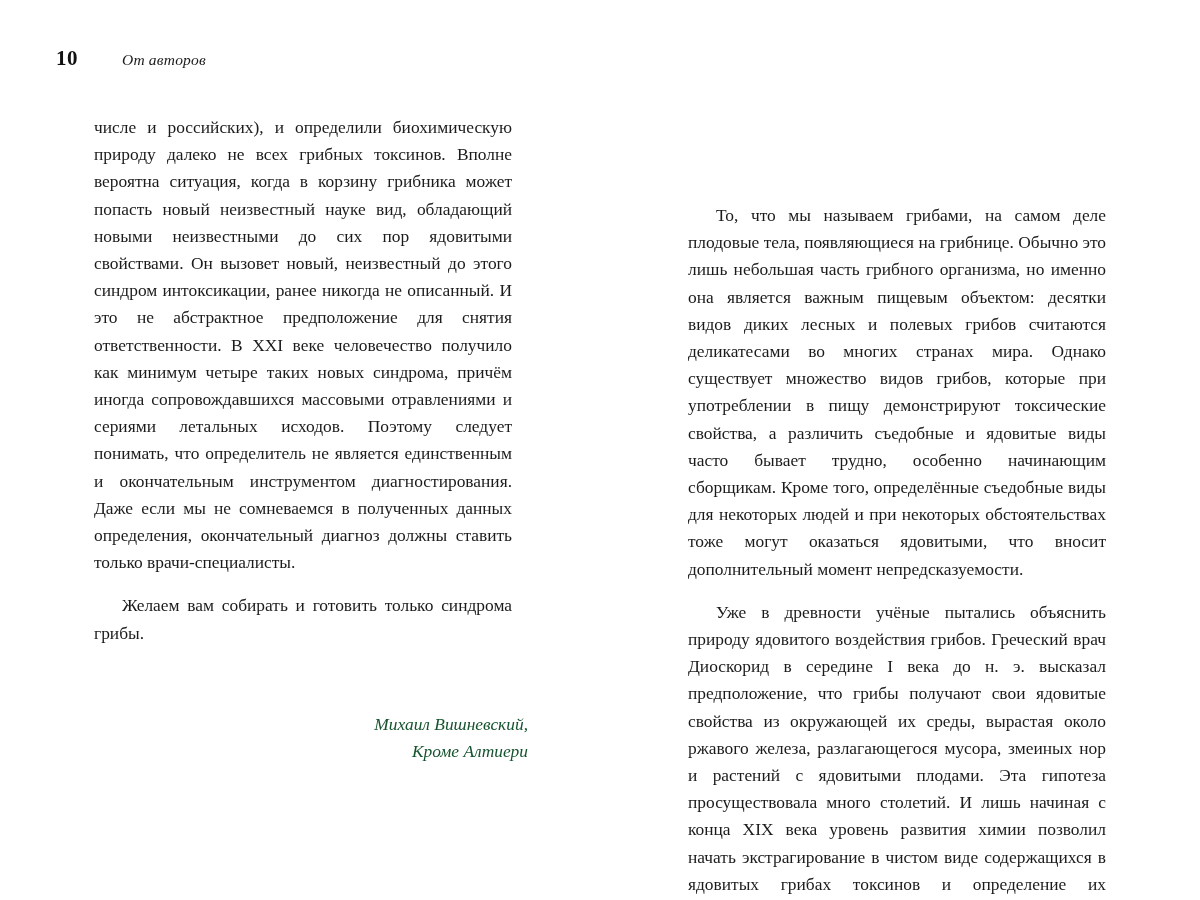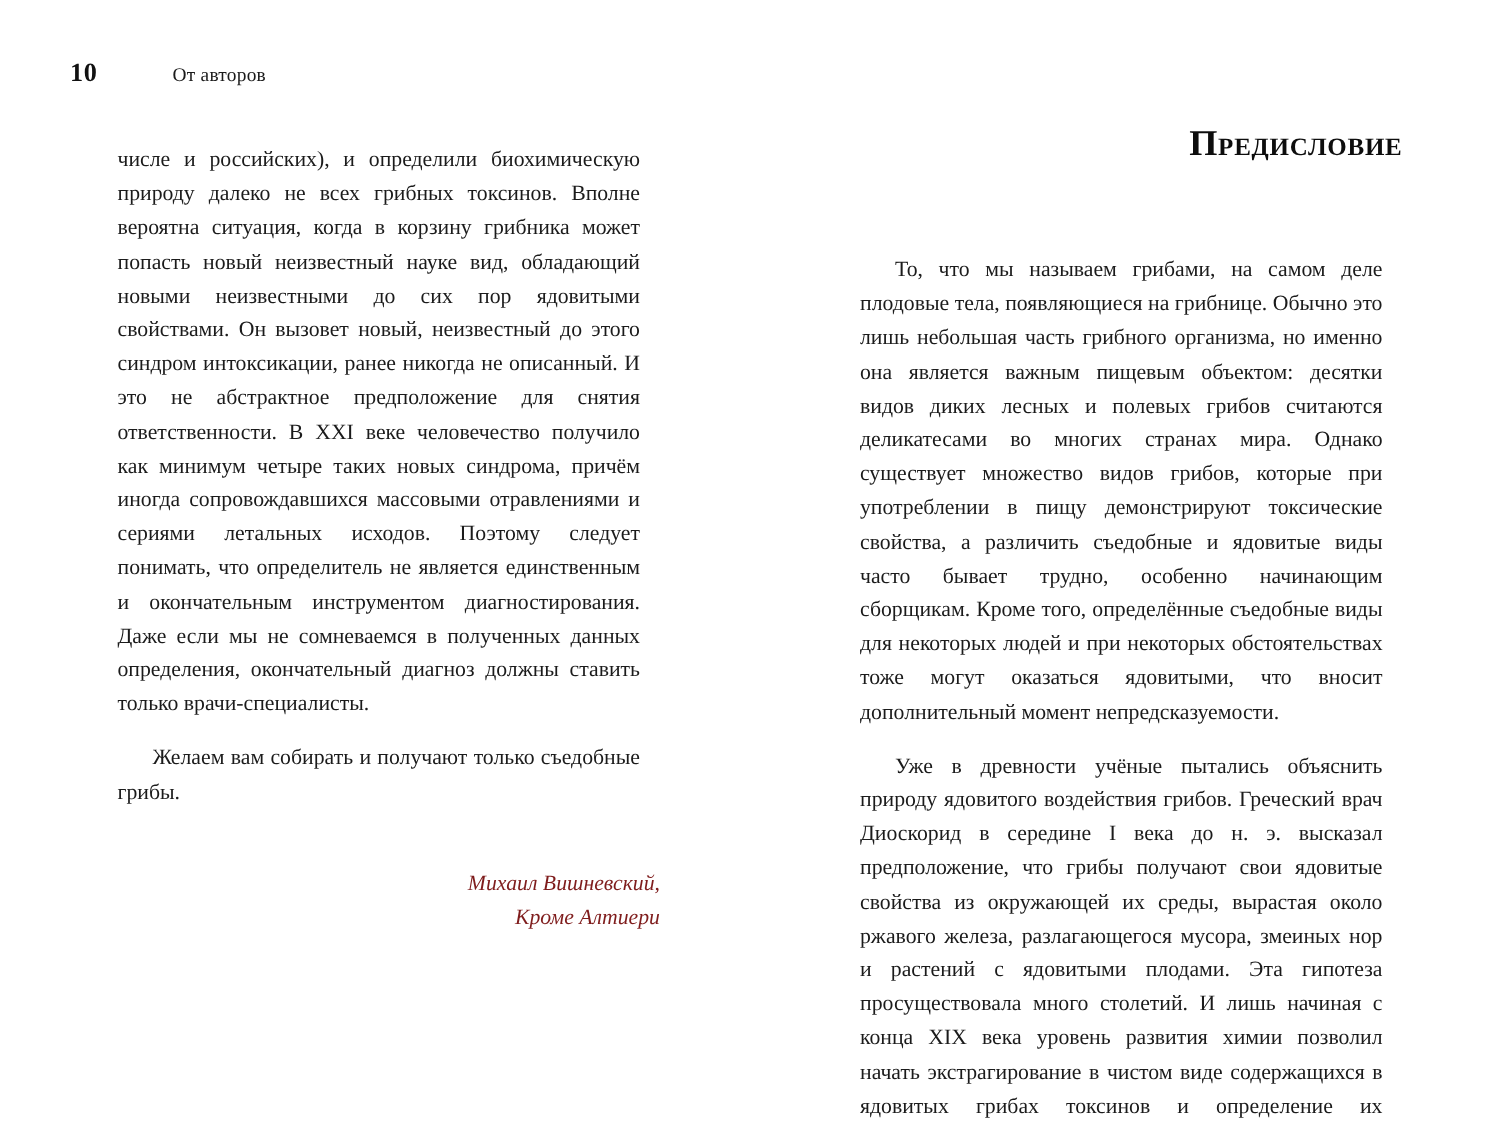--- a/index.html
+++ b/index.html
@@ -26,32 +26,33 @@
 
   
   .running-head {
     position: absolute;
     left: 56px;
     top: 46px;
     width: 600px;
     height: 26px;
     display: flex;
     align-items: baseline;
-    gap: 16px;
+    gap: 0;
   }
   .folio {
     font-family: "Liberation Serif", "DejaVu Serif", serif;
     font-weight: bold;
     font-size: 21px;
     letter-spacing: 0.5px;
     color: #111111;
     width: 66px;
     display: inline-block;
   }
   .running-title {
+    font-style: italic;
     font-size: 15.5px;
     color: #1b1b1b;
     letter-spacing: 0.2px;
   }
 
   
   .columns {
     position: absolute;
     left: 0;
     top: 0;
@@ -74,26 +75,26 @@
     text-align: justify;
     text-justify: inter-word;
     hyphens: none;
     color: #1b1b1b;
   }
   .body-text p.indent { text-indent: 28px; }
   .body-text p.gap-before { margin-top: 27.2px; }
 
   
   .signature {
-    margin-top: 46px;
+    margin-top: 64px;
     text-align: right;
     font-style: italic;
     font-size: 17.4px;
     line-height: 27.2px;
-    color: #7f1d1d;
+    color: #14532d;
   }
   .signature div { white-space: nowrap; }
 
   
   .chapter-title {
     position: absolute;
     left: 672px;
     top: 98px;
     width: 450px;
     text-align: right;
@@ -117,29 +118,28 @@
   <div class="running-head">
     <span class="folio">10</span>
     <span class="running-title">От авторов</span>
   </div>
 
   <div class="columns">
 
     <div class="col col-left">
       <div class="body-text">
         <p>числе и российских), и определили биохимическую природу далеко не всех грибных токсинов. Вполне вероятна ситуация, когда в корзину грибника может попасть новый неизвестный науке вид, обладающий новыми неизвестными до сих пор ядовитыми свойствами. Он вызовет новый, неизвестный до этого синдром интоксикации, ранее никогда не описанный. И это не абстрактное предположение для снятия ответственности. В XXI веке человечество получило как минимум четыре таких новых синдрома, причём иногда сопровождавшихся массовыми отравлениями и сериями летальных исходов. Поэтому следует понимать, что определитель не является единственным и окончательным инструментом диагностирования. Даже если мы не сомневаемся в полученных данных определения, окончательный диагноз должны ставить только врачи-специалисты.</p>
-        <p class="indent">Желаем вам собирать и получают только съедобные грибы.</p>
+        <p class="indent">Желаем вам собирать и готовить только синдрома грибы.</p>
       </div>
       <div class="signature">
         <div>Михаил Вишневский,</div>
         <div>Кроме Алтиери</div>
       </div>
     </div>
 
-    <div class="chapter-title">Предисловие</div>
 
     <div class="col col-right" style="top:186px;">
       <div class="body-text">
         <p class="indent">То, что мы называем грибами, на самом деле плодовые тела, появляющиеся на грибнице. Обычно это лишь небольшая часть грибного организма, но именно она является важным пищевым объектом: десятки видов диких лесных и полевых грибов считаются деликатесами во многих странах мира. Однако существует множество видов грибов, которые при употреблении в пищу демонстрируют токсические свойства, а различить съедобные и ядовитые виды часто бывает трудно, особенно начинающим сборщикам. Кроме того, определённые съедобные виды для некоторых людей и при некоторых обстоятельствах тоже могут оказаться ядовитыми, что вносит дополнительный момент непредсказуемости.</p>
         <p class="indent">Уже в древности учёные пытались объяснить природу ядовитого воздействия грибов. Греческий врач Диоскорид в середине I века до н. э. высказал предположение, что грибы получают свои ядовитые свойства из окружающей их среды, вырастая около ржавого железа, разлагающегося мусора, змеиных нор и растений с ядовитыми плодами. Эта гипотеза просуществовала много столетий. И лишь начиная с конца XIX века уровень развития химии позволил начать экстрагирование в чистом виде содержащихся в ядовитых грибах токсинов и определение их биохимической структуры. С химической точки зрения токсины грибов-макромицетов чрезвычайно вариабельны и образуются на различных метаболических путях. Это, например, циклические полипептиды смертельно ядовитых мухоморов, лепиот и</p>
       </div>
     </div>
 
   </div>
 </div>

